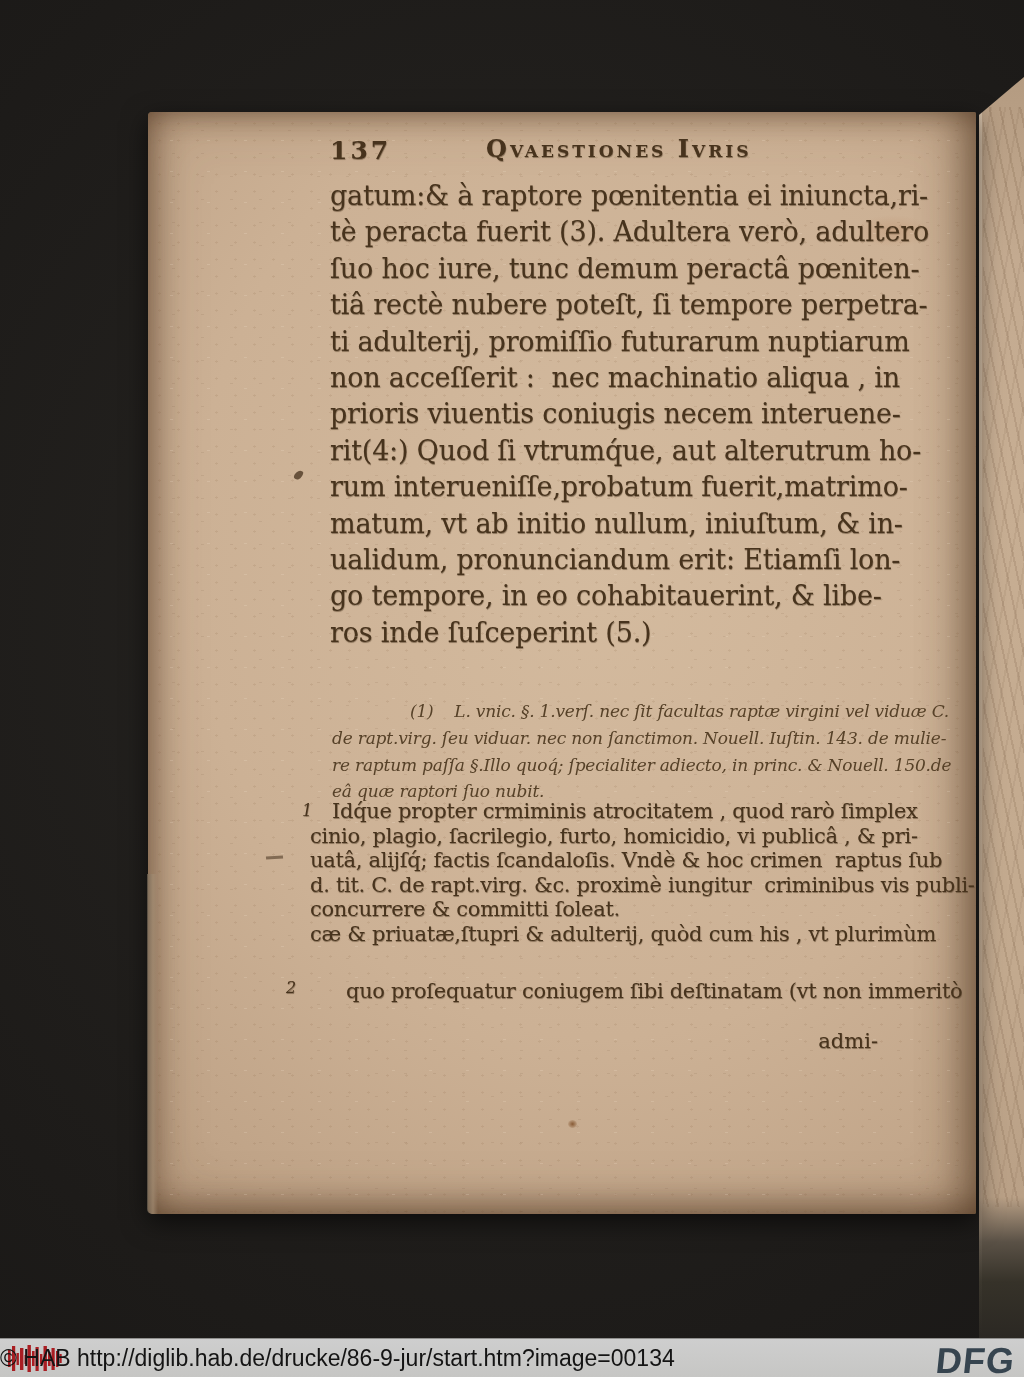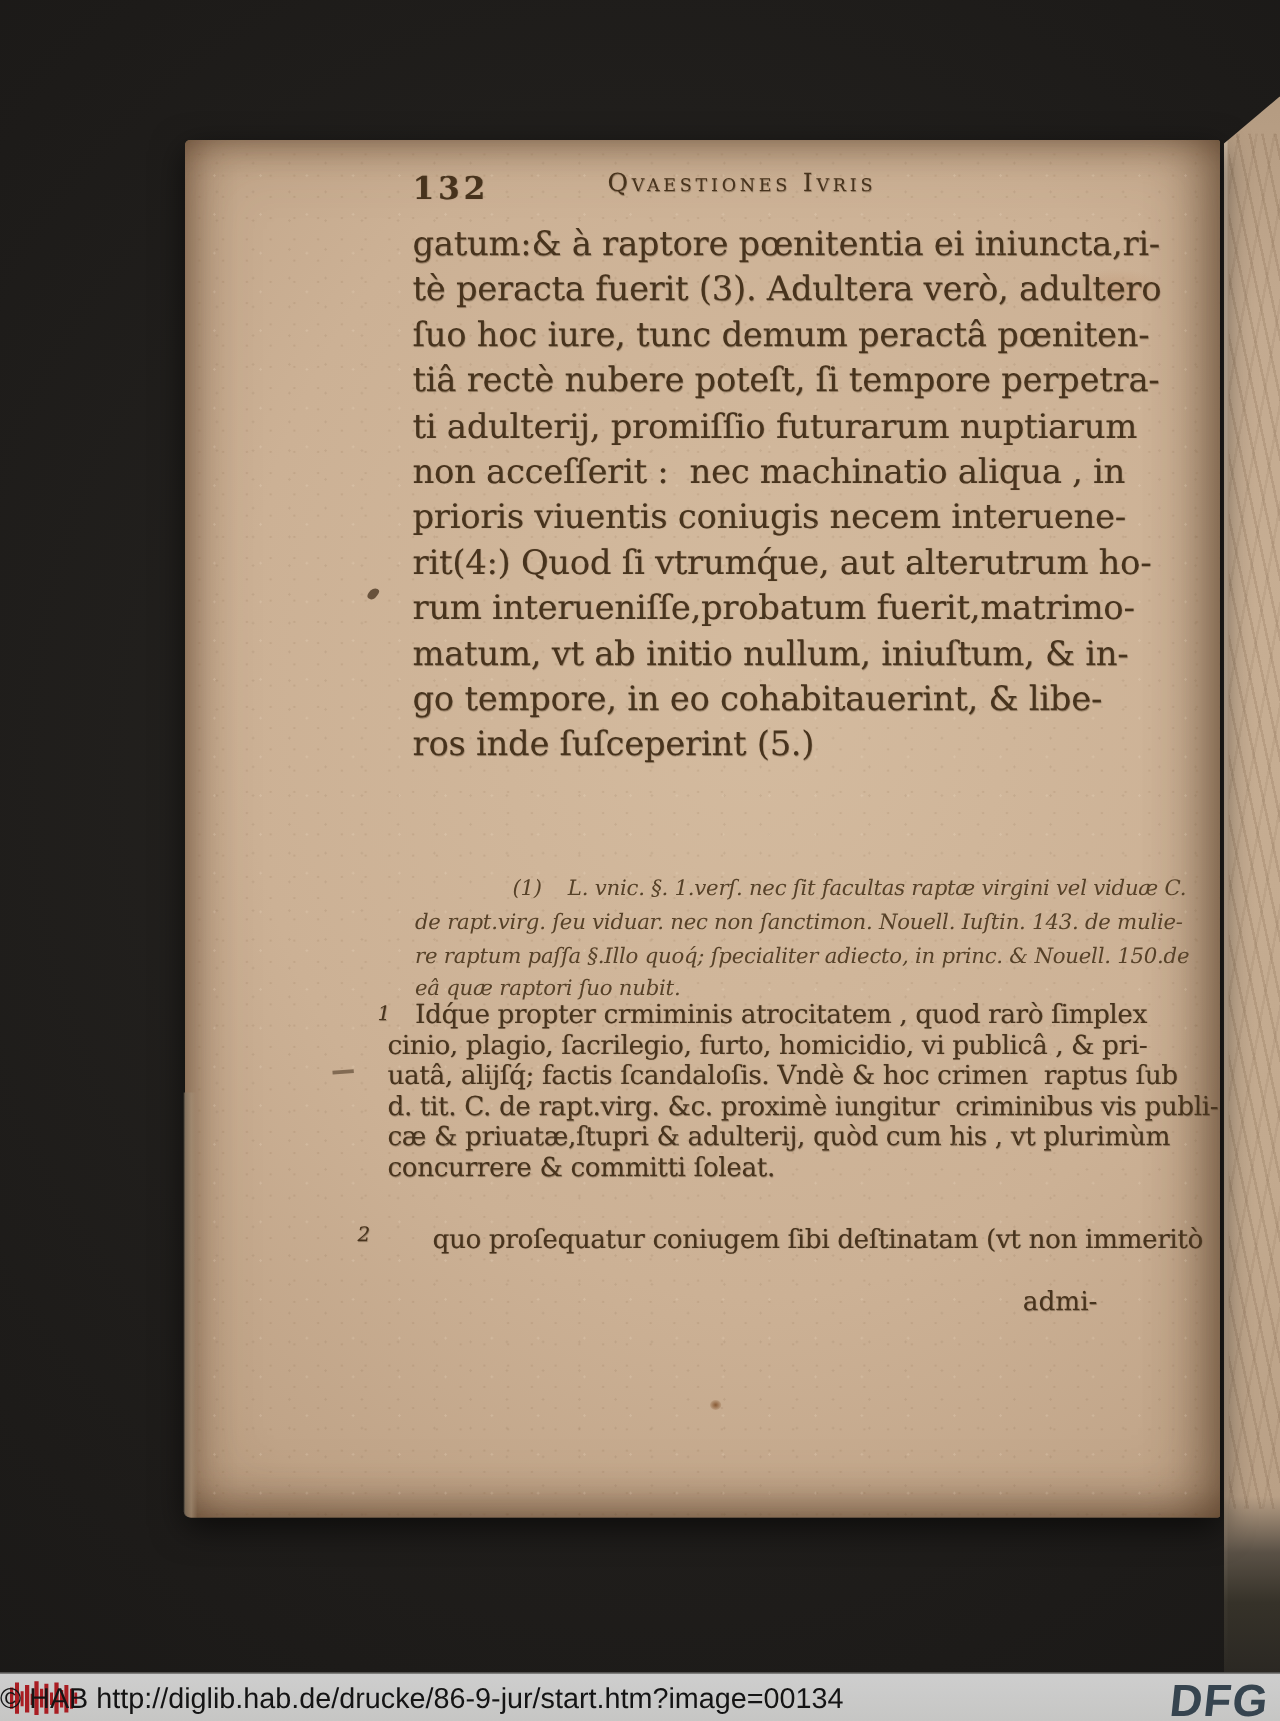--- a/index.html
+++ b/index.html
@@ -60,22 +60,22 @@
   }
 
   
   .ink { color:#47331d; text-shadow:0.4px 0.5px 0.7px rgba(74,53,31,.5); }
   .line { white-space:pre; }
 
   .page-number {
     position:absolute; left:182px; top:24px; font-size:25px; letter-spacing:3px; font-weight:bold;
   }
   .running-title {
-    position:absolute; left:338px; top:22px; font-size:20px; font-variant:small-caps;
-    font-weight:normal; letter-spacing:3px;
+    position:absolute; left:338px; top:22px; font-size:24px; font-variant:small-caps;
+    font-weight:bold; letter-spacing:3px;
   }
 
   .body-block { position:absolute; left:182px; top:66px; }
   .body-block .line { font-size:27px; line-height:36.4px; letter-spacing:-0.2px; }
 
   .footnote-block { position:absolute; left:160px; top:586px; font-style:italic; color:#564128; }
   .footnote-block .line { font-size:17px; line-height:26.8px; letter-spacing:-0.2px;margin-left:24px; }
   .footnote-block div.line:first-of-type { padding-left:78px; }
 
   .para1-block { position:absolute; left:162px; top:687px; }
@@ -136,56 +136,57 @@
 
 <div class="stage">
 
   <div class="adjacent-page"></div>
 
   <div class="page">
     <div class="page-edge-left"></div>
     <div class="stain-a"></div>
     <div class="stain-b"></div>
 
-    <div class="page-number ink">132</div>
+    <div class="page-number ink">137</div>
     <div class="running-title ink">Qvaestiones Ivris</div>
 
     <div class="body-block ink">
 
     <div class="line">gatum:&amp; à raptore pœnitentia ei iniuncta,ri-</div>
         <div class="line">tè peracta fuerit (3). Adultera verò, adultero</div>
         <div class="line">ſuo hoc iure, tunc demum peractâ pœniten-</div>
         <div class="line">tiâ rectè nubere poteſt, ſi tempore perpetra-</div>
         <div class="line">ti adulterij, promiſſio futurarum nuptiarum</div>
         <div class="line">non acceſſerit :  nec machinatio aliqua , in</div>
         <div class="line">prioris viuentis coniugis necem interuene-</div>
         <div class="line">rit(4:) Quod ſi vtrumq́ue, aut alterutrum ho-</div>
         <div class="line">rum interueniſſe,probatum fuerit,matrimo-</div>
         <div class="line">matum, vt ab initio nullum, iniuſtum, &amp; in-</div>
+        <div class="line">ualidum, pronunciandum erit: Etiamſi lon-</div>
         <div class="line">go tempore, in eo cohabitauerint, &amp; libe-</div>
         <div class="line">ros inde ſuſceperint (5.)</div>
       </div>
 
     <div class="footnote-block">
 
     <div class="line">(1)    L. vnic. §. 1.verſ. nec ſit facultas raptæ virgini vel viduæ C.</div>
         <div class="line">de rapt.virg. ſeu viduar. nec non ſanctimon. Nouell. Iuſtin. 143. de mulie-</div>
         <div class="line">re raptum paſſa §.Illo quoq́; ſpecialiter adiecto, in princ. &amp; Nouell. 150.de</div>
         <div class="line">eâ quæ raptori ſuo nubit.</div>
       </div>
 
     <div class="margin-number n1 ink">1</div>
     <div class="para1-block ink">
 
     <div class="line">Idq́ue propter crmiminis atrocitatem , quod rarò ſimplex</div>
         <div class="line">cinio, plagio, ſacrilegio, furto, homicidio, vi publicâ , &amp; pri-</div>
         <div class="line">uatâ, alijſq́; factis ſcandaloſis. Vndè &amp; hoc crimen  raptus ſub</div>
         <div class="line">d. tit. C. de rapt.virg. &amp;c. proximè iungitur  criminibus vis publi-</div>
+        <div class="line">concurrere &amp; committi ſoleat.</div>
         <div class="line">cæ &amp; priuatæ,ſtupri &amp; adulterij, quòd cum his , vt plurimùm</div>
-        <div class="line">concurrere &amp; committi ſoleat.</div>
       </div>
 
     <div class="margin-number n2 ink">2</div>
     <div class="para2-block ink">
 
         <div class="line">quo proſequatur coniugem ſibi deſtinatam (vt non immeritò</div>
       </div>
     <div class="catchword ink">admi-</div>
 
     <div class="ink-mark-comma"></div>

